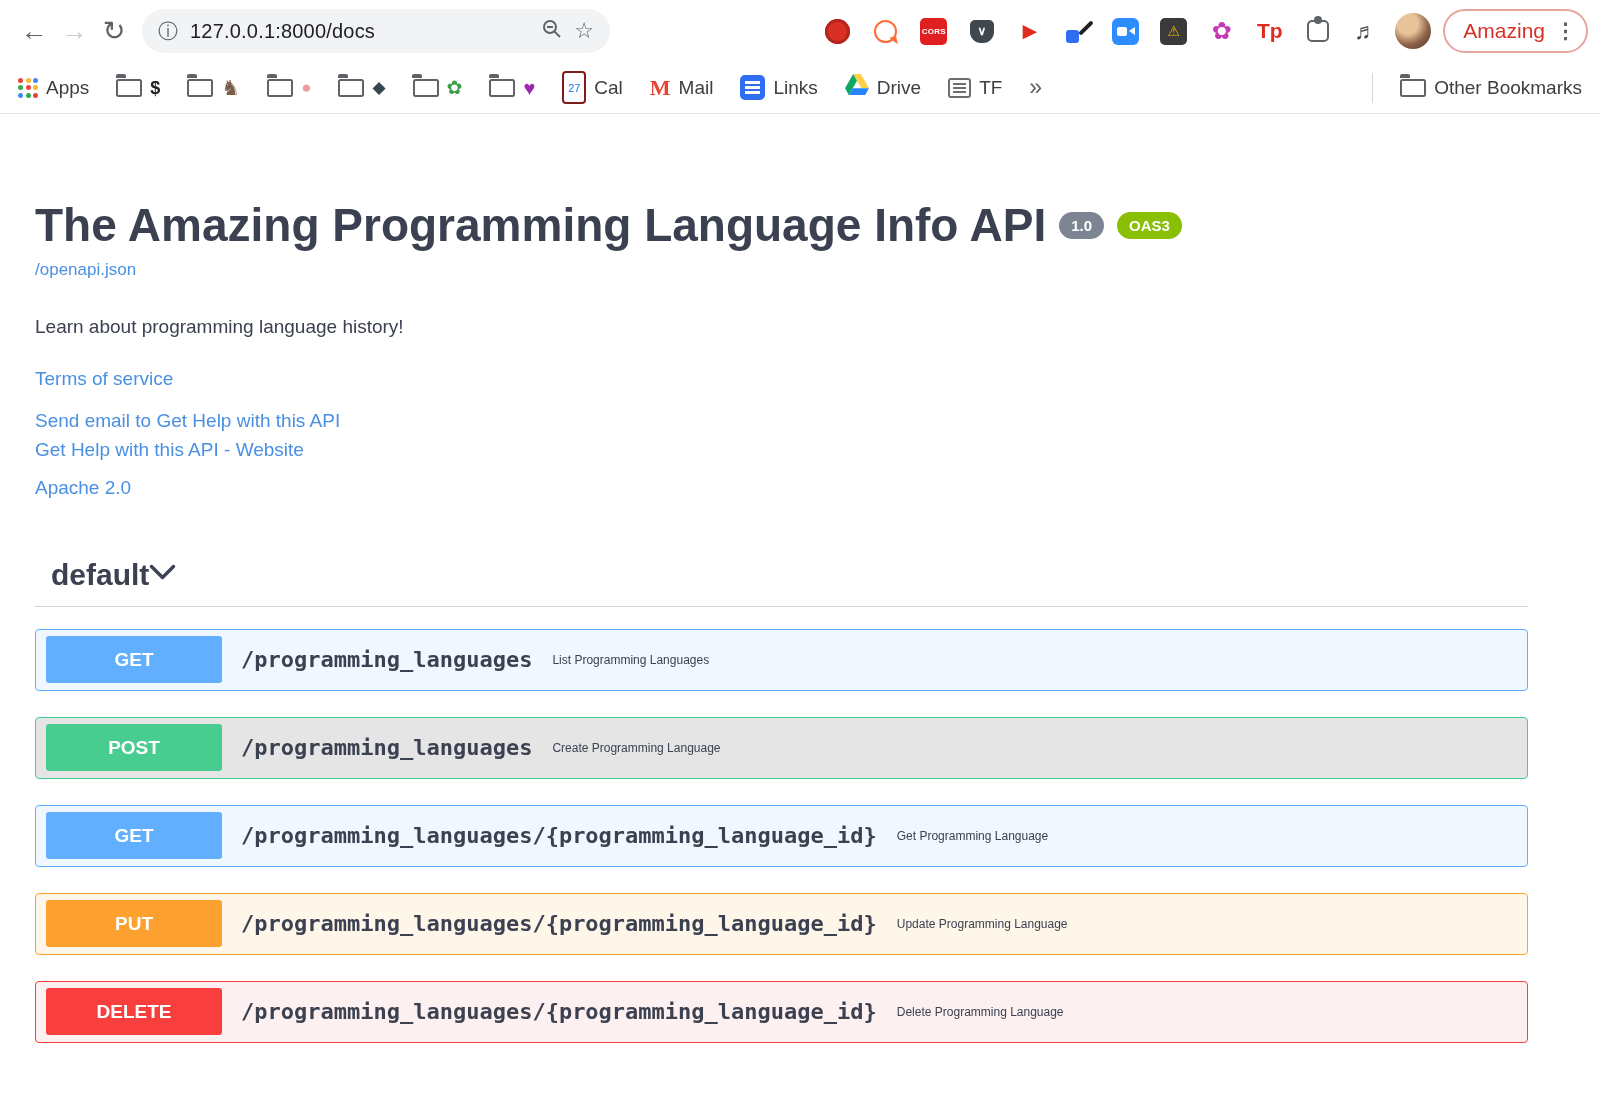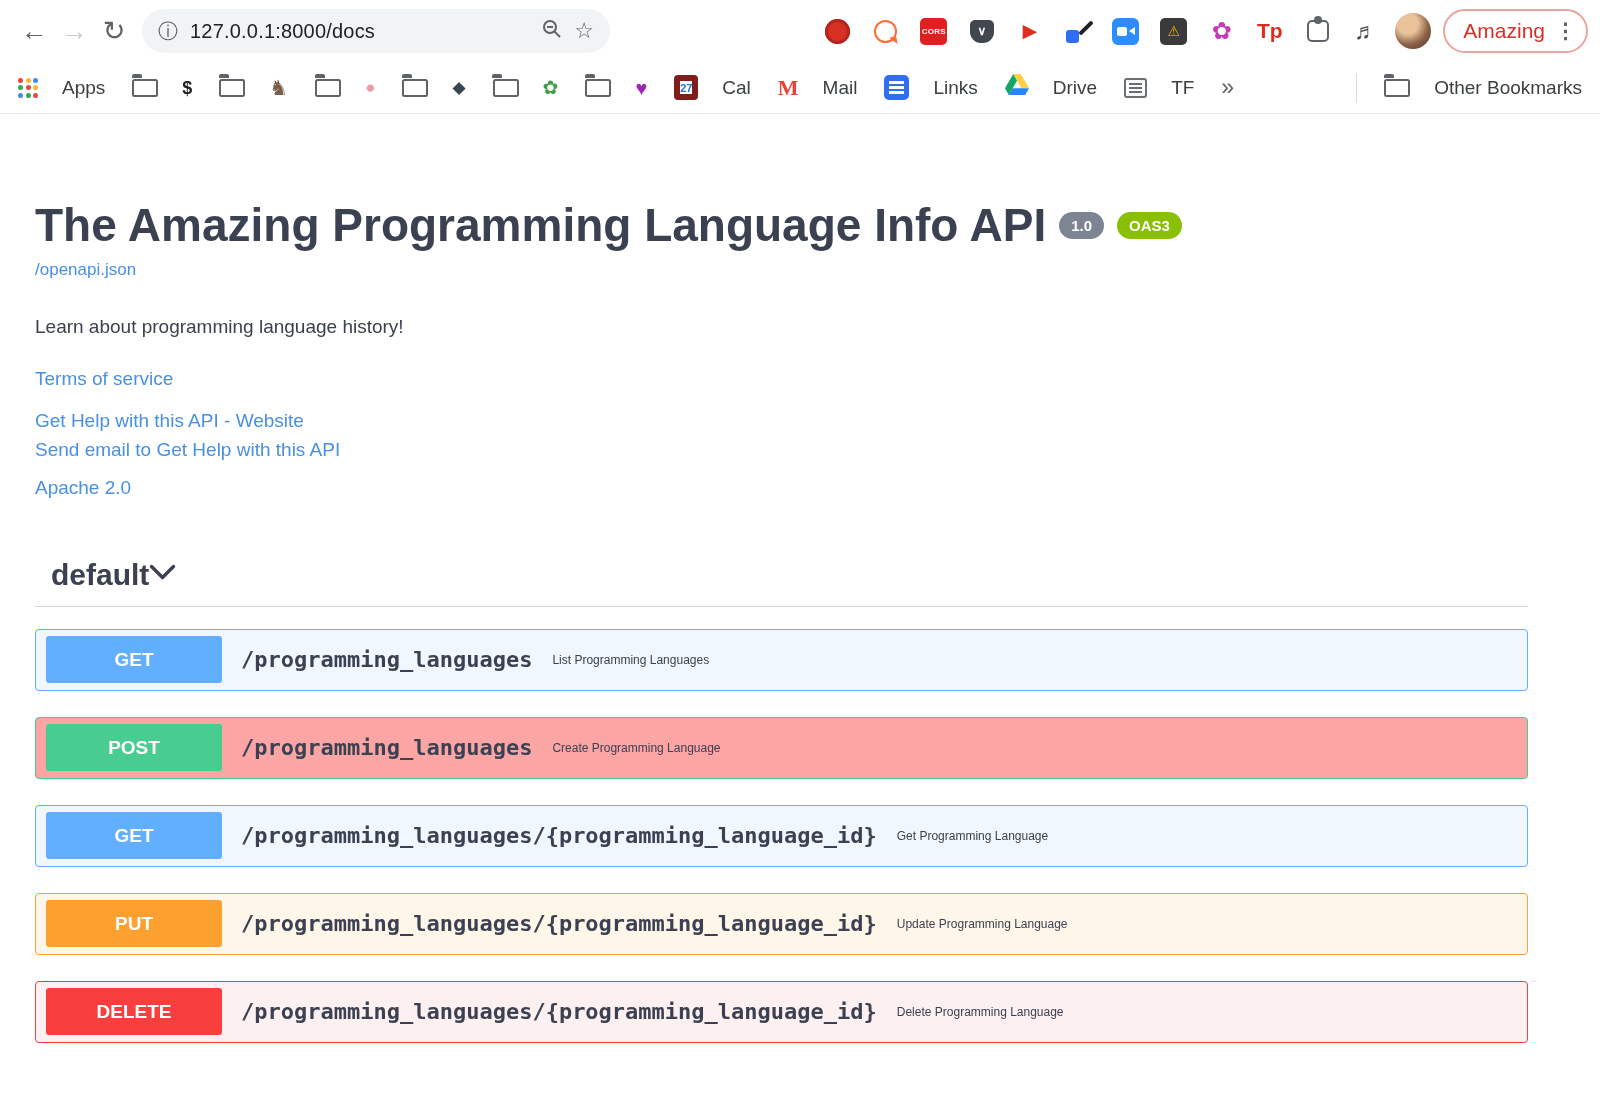--- a/index.html
+++ b/index.html
@@ -46,35 +46,35 @@
   .avatar { width:36px; height:36px; border-radius:50%; flex:0 0 auto; cursor:pointer; margin-right:12px;
     background:radial-gradient(circle at 35% 30%, #e8c39a 0 30%, #8d6248 60%, #4e3426 100%); }
   .update-pill { display:flex; align-items:center; gap:10px; height:44px; padding:0 10px 0 18px;
     border:2px solid #e8a49d; border-radius:22px; cursor:pointer; flex:0 0 auto; }
   .update-pill .upd-text { color:#d93025; font-size:21px; }
   .update-pill .kebab { color:#5f6368; font-size:21px; font-weight:700; }
 
   
   .bookmarks { display:flex; align-items:center; height:52px; padding:0 18px; gap:27px;
     border-bottom:1px solid #e4e6e8; font-size:19px; color:#3c4043; }
-  .bm { display:flex; align-items:center; gap:24px; cursor:pointer; flex:0 0 auto; white-space:nowrap; }
+  .bm { display:flex; align-items:center; gap:8px; cursor:pointer; flex:0 0 auto; white-space:nowrap; }
   .apps-grid { display:grid; grid-template-columns:repeat(3,5px); grid-gap:2.5px; }
   .apps-grid i { width:5px; height:5px; border-radius:50%; display:block; }
   .folder { position:relative; width:26px; height:18px; border:2.5px solid #5f6368; border-radius:2.5px; display:inline-block; }
   .folder::before { content:""; position:absolute; top:-7px; left:-2.5px; width:10px; height:4.5px;
     background:#5f6368; border-radius:2px 2px 0 0; }
   .marker { font-size:18px; line-height:1; }
   .m-dollar { color:#202124; font-weight:700; }
   .m-horse { color:#7a5c48; font-size:21px; }
   .m-brain { color:#ef9aa8; font-size:17px; }
   .m-grad { color:#37474f; font-size:17px; }
   .m-leaf { color:#3f9d45; font-size:19px; }
   .m-heart { color:#9c27b0; font-size:20px; }
-  .ic-cal { width:24px; height:25px; border:6px solid #7f1d1d; border-radius:4px; color:#1a73e8;
-    font-size:11px; font-weight:700; display:flex; align-items:center; justify-content:center; background:#fff; }
+  .ic-cal { width:24px; height:33px; border:2px solid #7f1d1d; border-radius:4px; color:#1a73e8;
+    font-size:11px; font-weight:400; display:flex; align-items:center; justify-content:center; background:#fff; }
   .ic-gmail { color:#ea4335; font-size:22px; font-weight:700; font-family:"Liberation Serif", serif; }
   .ic-links { width:25px; height:25px; background:#2f6ef2; border-radius:5px; position:relative; }
   .ic-links::before { content:""; position:absolute; left:5px; right:5px; top:6px; height:3px; background:#fff;
     box-shadow:0 5px 0 #fff, 0 10px 0 #fff; }
   .ic-tf { width:23px; height:20px; border:2px solid #6a6f74; border-radius:3px; position:relative; }
   .ic-tf::before { content:""; position:absolute; left:3px; right:3px; top:3px; height:2px; background:#6a6f74;
     box-shadow:0 4px 0 #6a6f74, 0 8px 0 #6a6f74; }
   .overflow-ch { font-size:23px; color:#5f6368; }
   .bm-sep { width:1px; height:30px; background:#d6d9dc; flex:0 0 auto; }
   .spacer { flex:1; }
@@ -99,21 +99,21 @@
 
   .opblocks { margin-top:22px; }
   .opblock { display:flex; align-items:center; height:62px; margin-bottom:26px;
     border:1px solid; border-radius:4px; padding:0 10px; cursor:pointer; }
   .opblock .method { width:176px; height:47px; border-radius:3px; color:#fff; font-weight:700;
     font-size:19px; display:flex; align-items:center; justify-content:center; flex:0 0 auto; }
   .opblock .path { font-family:"DejaVu Sans Mono", monospace; font-weight:700; font-size:22px;
     color:#3b4151; margin-left:19px; white-space:nowrap; }
   .opblock .summary { font-size:12px; color:#3b4151; margin-left:20px; white-space:nowrap; }
   .opblock.get    { border-color:#61affe; background:#f0f7ff; } .opblock.get .method    { background:#61affe; }
-  .opblock.post   { border-color:#49cc90; background:#fca5a5; } .opblock.post .method   { background:#49cc90; }
+  .opblock.post   { border-color:#49cc90; background:#e5e5e5; } .opblock.post .method   { background:#49cc90; }
   .opblock.put    { border-color:#fca130; background:#fff6ea; } .opblock.put .method    { background:#fca130; }
   .opblock.delete { border-color:#f93e3e; background:#fdf0f0; } .opblock.delete .method { background:#f93e3e; }
 </style>
 </head>
 <body>
 
 <div class="toolbar">
   <span class="navbtn">←</span>
   <span class="navbtn disabled">→</span>
   <span class="navbtn">↻</span>
@@ -258,22 +258,22 @@
     <span class="badge version">1.0</span>
     <span class="badge oas">OAS3</span>
   </div>
   <a class="spec-link">/openapi.json</a>
 
   <p class="api-desc">Learn about programming language history!</p>
 
   <div class="api-links">
     <a class="terms">Terms of service</a>
     <div class="contact">
+      <a>Send email to Get Help with this API</a>
       <a>Get Help with this API - Website</a>
-      <a>Send email to Get Help with this API</a>
     </div>
     <a class="license">Apache 2.0</a>
   </div>
 
   <div class="section-head">
     <span class="section-title">default</span>
     <span>
       <svg width="27" height="17" viewBox="0 0 27 17">
           <path d="M2.5 2.5 L13.5 13.5 L24.5 2.5" stroke="#3b4151" stroke-width="3.4" fill="none" stroke-linecap="round" stroke-linejoin="round"></path>
         </svg>

